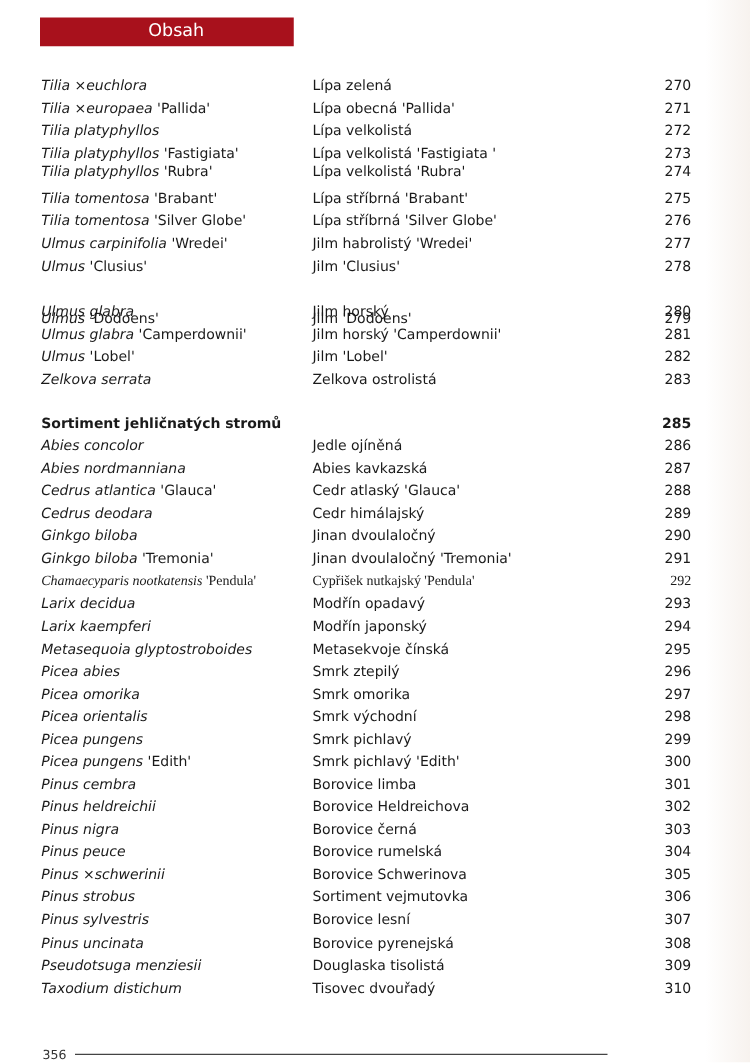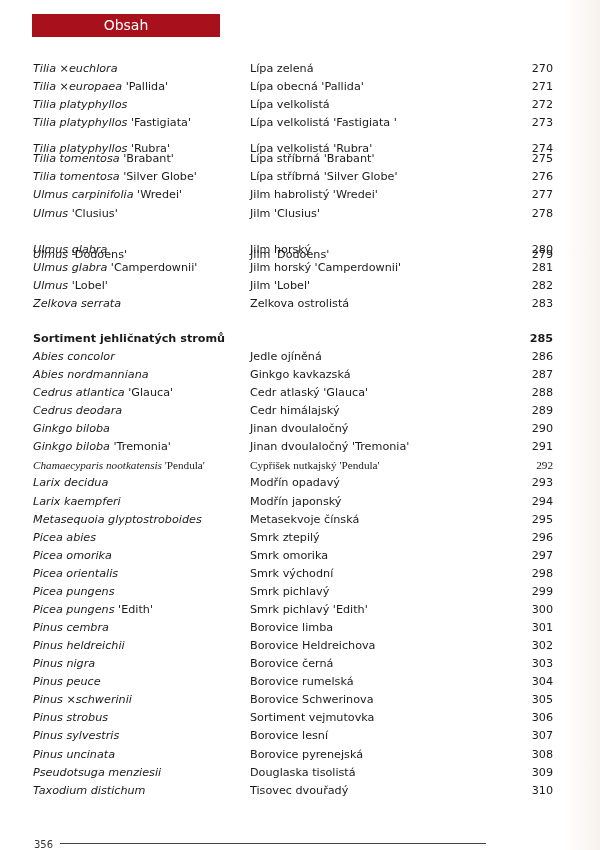--- a/index.html
+++ b/index.html
@@ -9,21 +9,21 @@
       font-family: "DejaVu Sans", sans-serif;
       color: #1a1a1a;
       position: relative;
     }
     .page { position: absolute; left: 0; top: 0; width: 600px; height: 850px;
       background: linear-gradient(to right, #ffffff 0%, #ffffff 94%, #f7f2ee 100%); }
     .header-bar {
       position: absolute; left: 32px; top: 14px; width: 188px; height: 23px;
       background: #a8111c;
       color: #ffffff;
-      font-size: 14px; line-height: 23px; text-align: center;
+      font-size: 14px; line-height: 23px; text-align: center; padding-left: 15px;
     }
     .toc { position: absolute; left: 0; top: 0; width: 600px; }
     .row {
       position: absolute; left: 0; width: 600px; height: 18px;
       font-size: 11.2px; line-height: 18px; white-space: nowrap;
     }
     .col-latin { position: absolute; left: 33px; }
     .col-latin .genus { font-style: italic; }
     .col-czech { position: absolute; left: 250px; }
     .col-page { position: absolute; left: 500px; width: 53px; text-align: right; }
@@ -55,21 +55,21 @@
       <div class="row" style="top: 96.14px;">
         <span class="col-latin"><span class="genus">Tilia platyphyllos</span> <span class="cultivar"></span></span>
         <span class="col-czech">Lípa velkolistá</span>
         <span class="col-page">272</span>
       </div>
       <div class="row" style="top: 114.21px;">
         <span class="col-latin"><span class="genus">Tilia platyphyllos</span> <span class="cultivar">'Fastigiata'</span></span>
         <span class="col-czech">Lípa velkolistá 'Fastigiata '</span>
         <span class="col-page">273</span>
       </div>
-      <div class="row" style="top: 140px;">
+      <div class="row" style="top: 129px;">
         <span class="col-latin"><span class="genus">Tilia platyphyllos</span> <span class="cultivar">'Rubra'</span></span>
         <span class="col-czech">Lípa velkolistá 'Rubra'</span>
         <span class="col-page">274</span>
       </div>
       <div class="row" style="top: 150.35px;">
         <span class="col-latin"><span class="genus">Tilia tomentosa</span> <span class="cultivar">'Brabant'</span></span>
         <span class="col-czech">Lípa stříbrná 'Brabant'</span>
         <span class="col-page">275</span>
       </div>
       <div class="row" style="top: 168.42px;">
@@ -116,21 +116,21 @@
         <span class="col-latin">Sortiment jehličnatých stromů</span>
         <span class="col-page">285</span>
       </div>
       <div class="row" style="top: 348px;">
         <span class="col-latin"><span class="genus">Abies concolor</span> <span class="cultivar"></span></span>
         <span class="col-czech">Jedle ojíněná</span>
         <span class="col-page">286</span>
       </div>
       <div class="row" style="top: 366.07px; padding-left: 46px;">
         <span class="col-latin"><span class="genus">Abies nordmanniana</span> <span class="cultivar"></span></span>
-        <span class="col-czech">Ginkgo kavkazská</span>
+        <span class="col-czech">Abies kavkazská</span>
         <span class="col-page">287</span>
       </div>
       <div class="row" style="top: 384.14px;">
         <span class="col-latin"><span class="genus">Cedrus atlantica</span> <span class="cultivar">'Glauca'</span></span>
         <span class="col-czech">Cedr atlaský 'Glauca'</span>
         <span class="col-page">288</span>
       </div>
       <div class="row" style="top: 402.21px;">
         <span class="col-latin"><span class="genus">Cedrus deodara</span> <span class="cultivar"></span></span>
         <span class="col-czech">Cedr himálajský</span>

